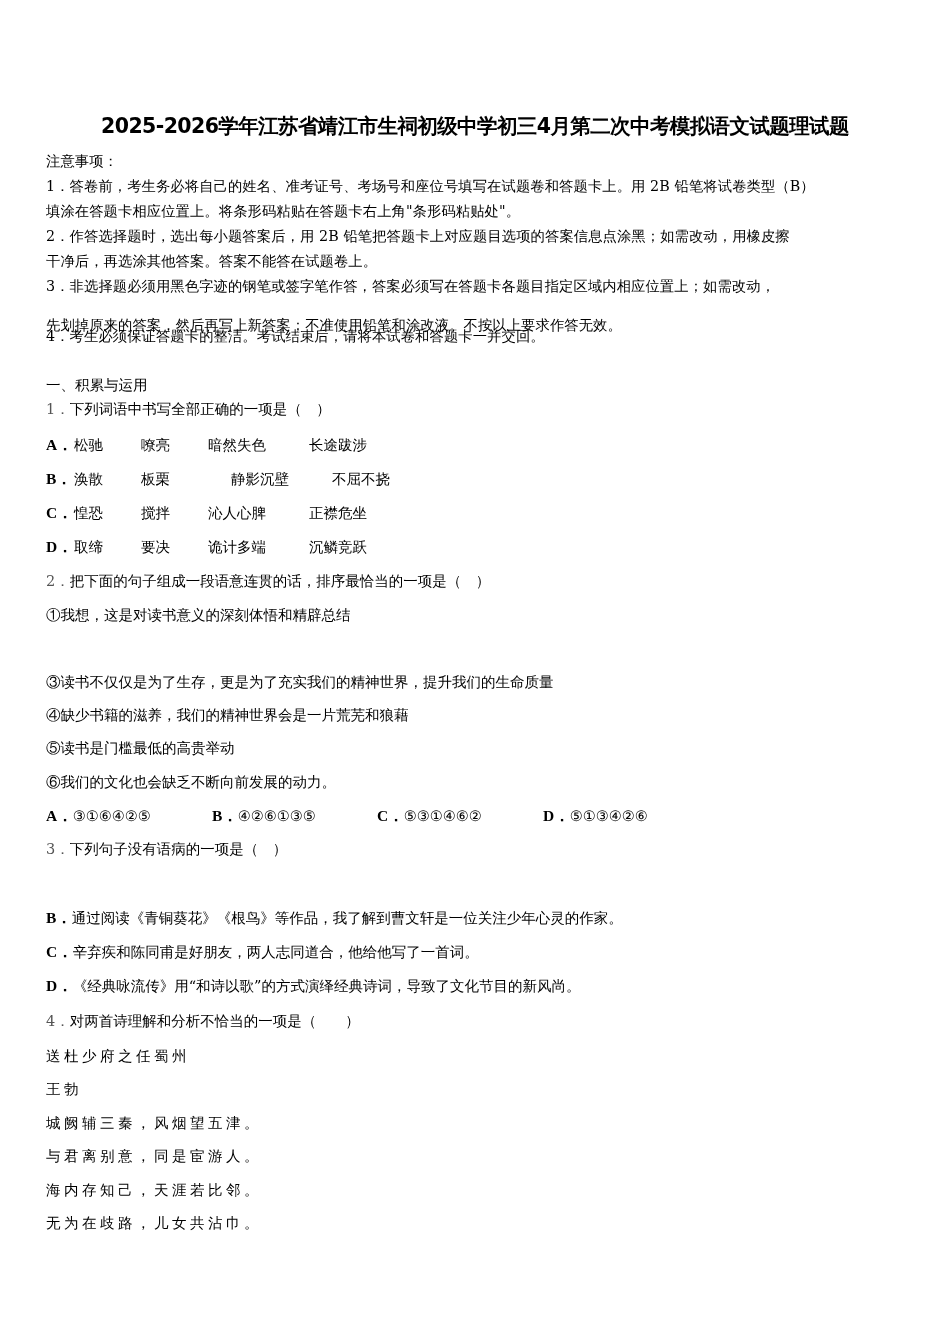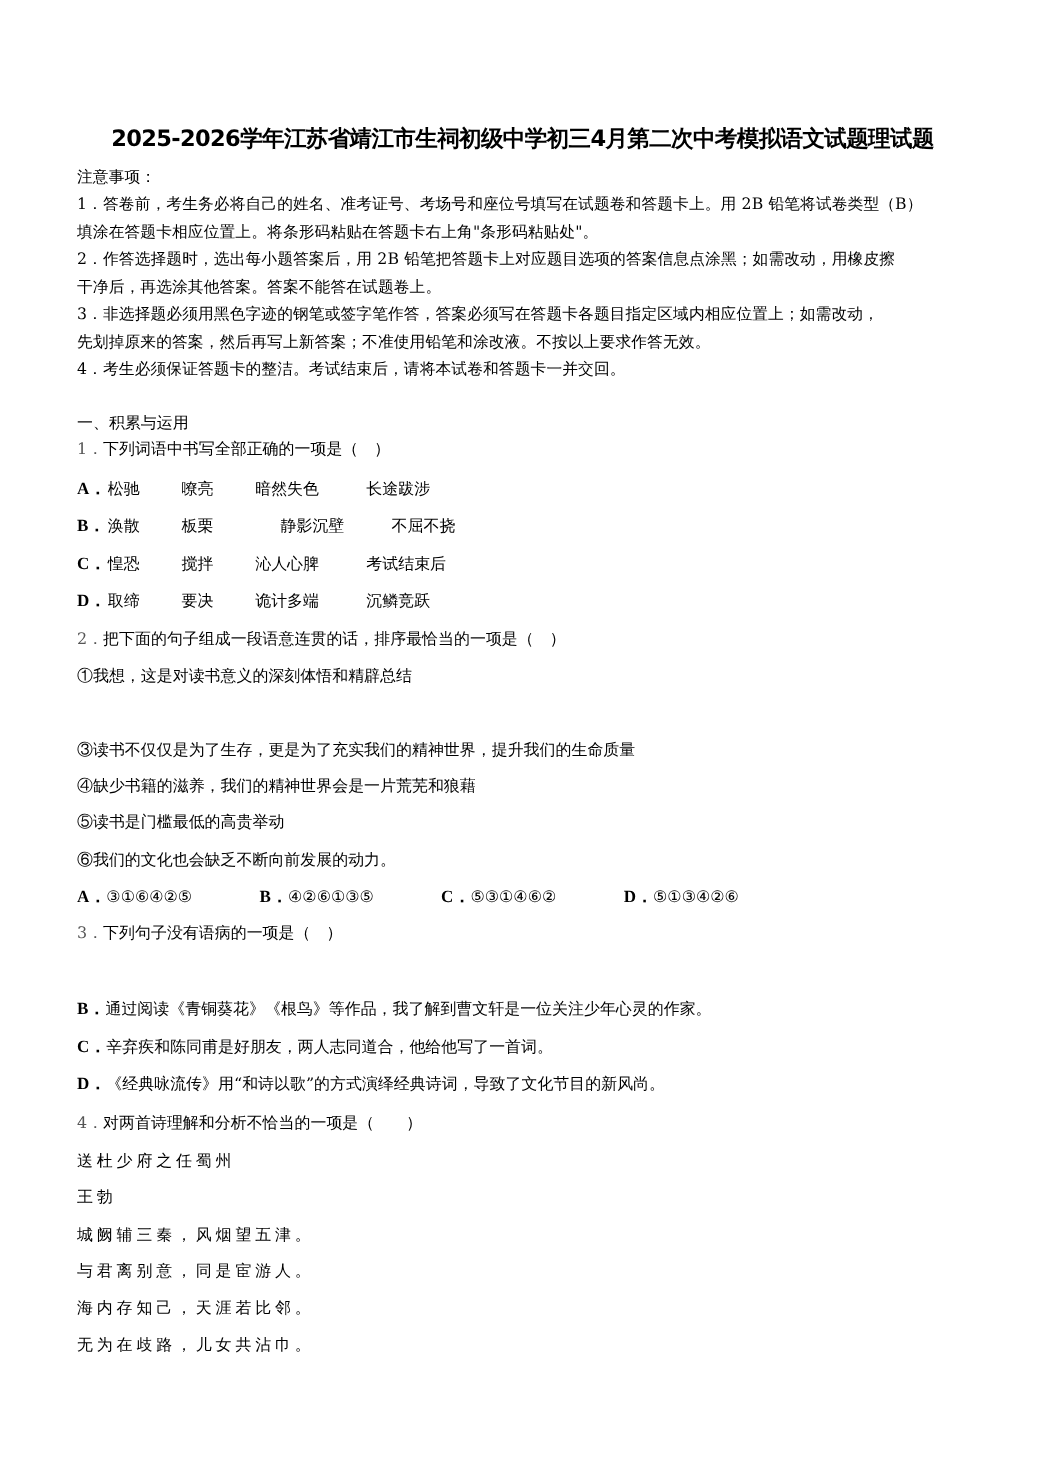--- a/index.html
+++ b/index.html
@@ -30,21 +30,20 @@
       font-size: 20.5px;
       letter-spacing: -0.6px;
       white-space: nowrap;
     }
     .line {
       position: absolute;
       left: 46px;
       white-space: nowrap;
       font-size: 14.5px;
       line-height: 20px;
-      margin-left: 24px;
     }
     .notice { font-size: 14.3px; letter-spacing: 0.1px; }
     .q-num { color: #555555; }
     .opt-label { font-weight: bold; font-family: "Liberation Serif", "DejaVu Serif", serif; font-size: 15.5px; }
     .opts-row span.cell { display: inline-block; }
     .poem { font-size: 14.5px; letter-spacing: 3.5px; }
     .seq-option { display: inline-block; }
   </style>
 </head>
 <body>
@@ -52,37 +51,37 @@
 <div class="page">
 
   <div class="title">2025-2026学年江苏省靖江市生祠初级中学初三4月第二次中考模拟语文试题理试题</div>
 
   <div class="line notice" style="top:151px;">注意事项：</div>
   <div class="line notice" style="top:176px;">1．答卷前，考生务必将自己的姓名、准考证号、考场号和座位号填写在试题卷和答题卡上。用 2B 铅笔将试卷类型（B）</div>
   <div class="line notice" style="top:201px;">填涂在答题卡相应位置上。将条形码粘贴在答题卡右上角"条形码粘贴处"。</div>
   <div class="line notice" style="top:226px;">2．作答选择题时，选出每小题答案后，用 2B 铅笔把答题卡上对应题目选项的答案信息点涂黑；如需改动，用橡皮擦</div>
   <div class="line notice" style="top:251px;">干净后，再选涂其他答案。答案不能答在试题卷上。</div>
   <div class="line notice" style="top:276px;">3．非选择题必须用黑色字迹的钢笔或签字笔作答，答案必须写在答题卡各题目指定区域内相应位置上；如需改动，</div>
-  <div class="line notice" style="top:301px;">先划掉原来的答案，然后再写上新答案；不准使用铅笔和涂改液。不按以上要求作答无效。</div>
+  <div class="line notice" style="top:315px;">先划掉原来的答案，然后再写上新答案；不准使用铅笔和涂改液。不按以上要求作答无效。</div>
   <div class="line notice" style="top:326px;">4．考生必须保证答题卡的整洁。考试结束后，请将本试卷和答题卡一并交回。</div>
 
   <div class="line" style="top:375px;">一、积累与运用</div>
 
   <div class="line" style="top:399px;">
     <span class="q-num">1．</span><span>下列词语中书写全部正确的一项是（　）</span>
   </div>
 
   <div class="line opts-row" style="top:435px;">
     <span class="cell opt-label" style="width:28px;">A．</span><span class="cell" style="width:67px;">松驰</span><span class="cell" style="width:67px;">嘹亮</span><span class="cell" style="width:101px;">暗然失色</span><span class="cell">长途跋涉</span>
   </div>
   <div class="line opts-row" style="top:469px;">
     <span class="cell opt-label" style="width:28px;">B．</span><span class="cell" style="width:67px;">涣散</span><span class="cell" style="width:67px;">板栗</span><span class="cell" style="width:101px;padding-left:23px;">静影沉壁</span><span class="cell">不屈不挠</span>
   </div>
   <div class="line opts-row" style="top:503px;">
-    <span class="cell opt-label" style="width:28px;">C．</span><span class="cell" style="width:67px;">惶恐</span><span class="cell" style="width:67px;">搅拌</span><span class="cell" style="width:101px;">沁人心脾</span><span class="cell">考试结束后</span>
+    <span class="cell opt-label" style="width:28px;">C．</span><span class="cell" style="width:67px;">惶恐</span><span class="cell" style="width:67px;">搅拌</span><span class="cell" style="width:101px;">沁人心脾</span><span class="cell">正襟危坐</span>
   </div>
   <div class="line opts-row" style="top:537px;">
     <span class="cell opt-label" style="width:28px;">D．</span><span class="cell" style="width:67px;">取缔</span><span class="cell" style="width:67px;">要决</span><span class="cell" style="width:101px;">诡计多端</span><span class="cell">沉鳞竞跃</span>
   </div>
 
   <div class="line" style="top:571px;">
     <span class="q-num">2．</span><span>把下面的句子组成一段语意连贯的话，排序最恰当的一项是（　）</span>
   </div>
   <div class="line" style="top:605px;text-align:center;">①我想，这是对读书意义的深刻体悟和精辟总结</div>
   <div class="line" style="top:672px;">③读书不仅仅是为了生存，更是为了充实我们的精神世界，提升我们的生命质量</div>

